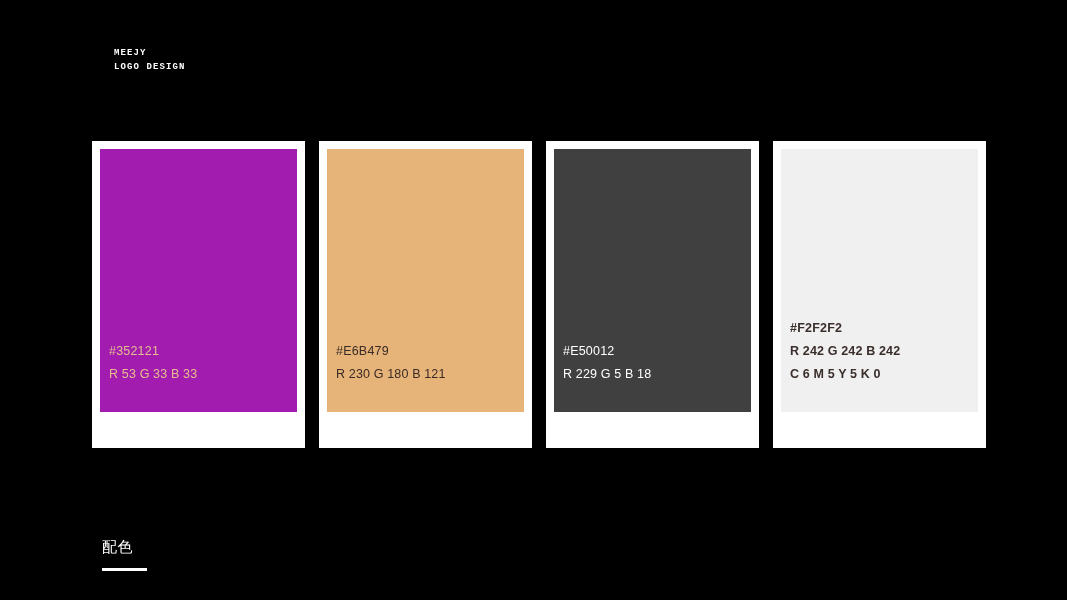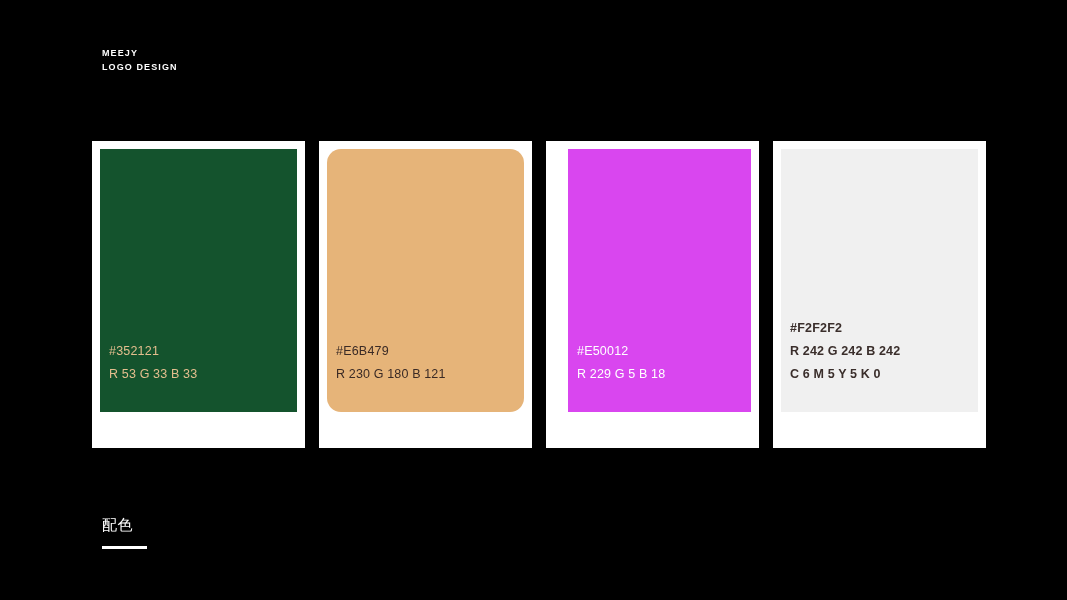--- a/index.html
+++ b/index.html
@@ -12,28 +12,29 @@
     height: 600px;
     position: relative;
     overflow: hidden;
     font-family: "Liberation Sans", "DejaVu Sans", sans-serif;
     -webkit-font-smoothing: antialiased;
   }
 
   
   #brand-header {
     position: absolute;
-    left: 102px;
+    left: 114px;
     top: 46px;
     color: #ffffff;
     font-size: 9px;
     font-weight: bold;
     letter-spacing: 1.1px;
     line-height: 14px;
     white-space: nowrap;
+    font-family: Liberation Mono, monospace;
   }
   #brand-header .brand-line { display: block; }
 
   
   #palette-row {
     position: absolute;
     left: 92px;
     top: 141px;
     width: 894px;
     height: 307px;
@@ -65,21 +66,21 @@
     white-space: nowrap;
   }
   .swatch-line.hex {
     letter-spacing: 0.2px;
   }
 
   
   #section-caption {
     position: absolute;
     left: 102px;
-    top: 515px;
+    top: 537px;
   }
   #section-caption .caption-text {
     display: block;
     color: #ffffff;
     font-size: 15px;
     line-height: 20px;
     letter-spacing: 0.5px;
     white-space: nowrap;
   }
   #section-caption .caption-rule {
@@ -94,35 +95,35 @@
 <body style="background: rgb(0, 0, 0);">
 
 <div id="brand-header">
   <span class="brand-line">MEEJY</span>
   <span class="brand-line">LOGO DESIGN</span>
 </div>
 
 <div id="palette-row">
 
   <div class="swatch-card">
-    <div class="swatch-color" style="background: #14532d; color: rgb(228, 190, 142);">
+    <div class="swatch-color" style="background: #a21caf; color: rgb(228, 190, 142);">
       <span class="swatch-line hex">#352121</span>
       <span class="swatch-line">R 53  G 33  B 33</span>
     </div>
   </div>
 
   <div class="swatch-card">
-    <div class="swatch-color" style="background: rgb(230, 180, 121); color: rgb(58, 42, 37); border-radius: 14px;">
+    <div class="swatch-color" style="background: rgb(230, 180, 121); color: rgb(58, 42, 37);">
       <span class="swatch-line hex">#E6B479</span>
       <span class="swatch-line">R 230  G 180  B 121</span>
     </div>
   </div>
 
   <div class="swatch-card">
-    <div class="swatch-color" style="background: #d946ef; color: rgb(255, 255, 255); margin-left: 14px;">
+    <div class="swatch-color" style="background: #404040; color: rgb(255, 255, 255);">
       <span class="swatch-line hex">#E50012</span>
       <span class="swatch-line">R 229  G 5  B 18</span>
     </div>
   </div>
 
   <div class="swatch-card">
     <div class="swatch-color" style="background: rgb(240, 240, 240); color: rgb(58, 46, 43); font-weight: bold;">
       <span class="swatch-line hex">#F2F2F2</span>
       <span class="swatch-line">R 242  G 242  B 242</span>
       <span class="swatch-line">C 6  M 5  Y 5  K 0</span>

